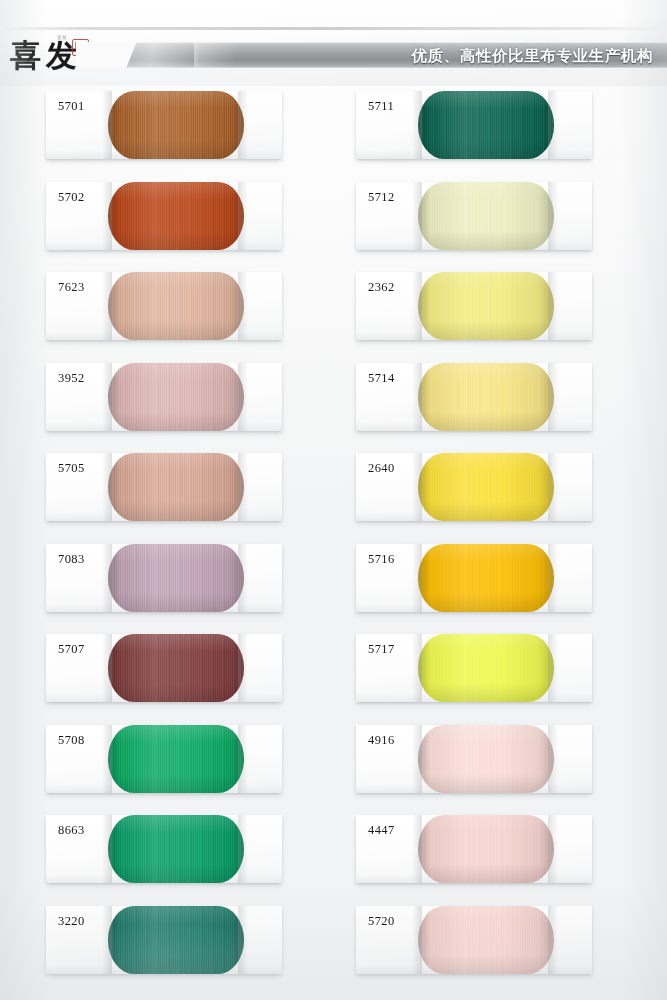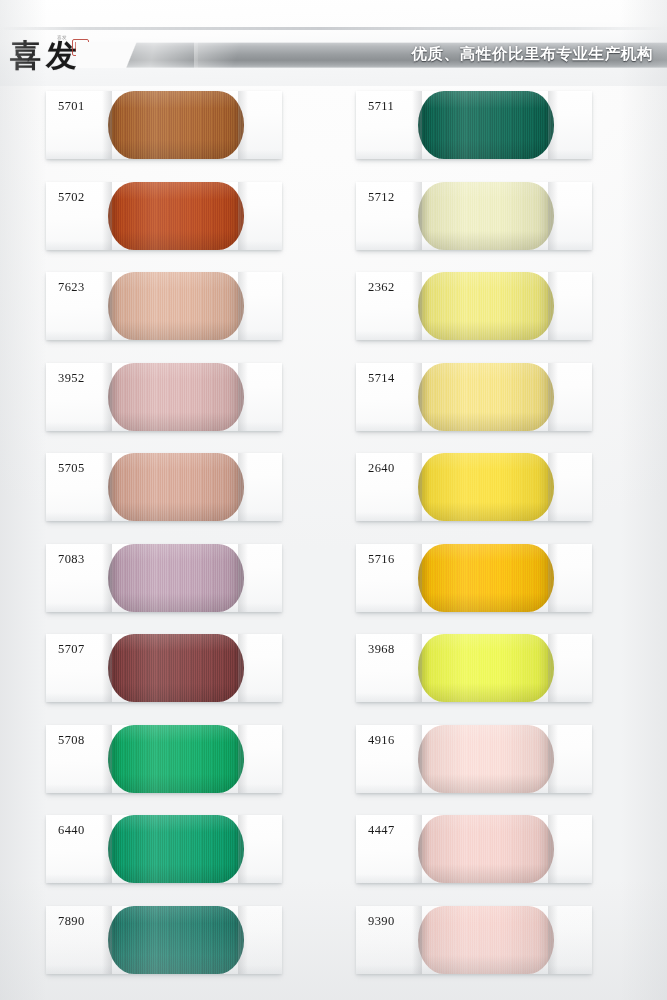--- a/index.html
+++ b/index.html
@@ -114,21 +114,21 @@
     left: 118px; top: 0;
     width: 60px; height: 26px;
     background: linear-gradient(110deg, rgba(255,255,255,.42) 0%, rgba(255,255,255,0) 70%);
     z-index: 2;
   }
   .banner-text {
     position: absolute;
     right: 14px; top: 0;
     height: 26px;
     line-height: 27px;
-    font-family: Liberation Mono, monospace;
+    font-family: Liberation Sans, sans-serif;
     font-size: 15.5px;
     font-weight: 700;
     color: #ffffff;
     letter-spacing: .6px;
     white-space: nowrap;
     text-shadow: 0 1px 1px rgba(60,64,68,.85), 0 0 2px rgba(90,94,98,.6);
     z-index: 3;
   }
 
   
@@ -344,30 +344,30 @@
           <div class="card-paper"></div>
           <div class="card-label">5708</div>
           <div class="swatch">
             <div class="swatch-fill" style="background: rgb(16, 168, 99);"></div>
           </div>
           <div class="swatch-edge-l"></div>
           <div class="swatch-edge-r"></div>
         </div>
         <div class="card" style="top: 729px;">
           <div class="card-paper"></div>
-          <div class="card-label">6440</div>
+          <div class="card-label">8663</div>
           <div class="swatch">
             <div class="swatch-fill" style="background: rgb(13, 156, 104);"></div>
           </div>
           <div class="swatch-edge-l"></div>
           <div class="swatch-edge-r"></div>
         </div>
         <div class="card" style="top: 819.5px;">
           <div class="card-paper"></div>
-          <div class="card-label">7890</div>
+          <div class="card-label">3220</div>
           <div class="swatch">
             <div class="swatch-fill" style="background: rgb(18, 112, 95);"></div>
           </div>
           <div class="swatch-edge-l"></div>
           <div class="swatch-edge-r"></div>
         </div>
       </div>
       <div class="col col-right">
         <div class="card" style="top: 5px;">
           <div class="card-paper"></div>
@@ -418,21 +418,21 @@
           <div class="card-paper"></div>
           <div class="card-label">5716</div>
           <div class="swatch">
             <div class="swatch-fill" style="background: rgb(252, 189, 8);"></div>
           </div>
           <div class="swatch-edge-l"></div>
           <div class="swatch-edge-r"></div>
         </div>
         <div class="card" style="top: 548px;">
           <div class="card-paper"></div>
-          <div class="card-label">3968</div>
+          <div class="card-label">5717</div>
           <div class="swatch">
             <div class="swatch-fill" style="background: rgb(238, 249, 78);"></div>
           </div>
           <div class="swatch-edge-l"></div>
           <div class="swatch-edge-r"></div>
         </div>
         <div class="card" style="top: 638.5px;">
           <div class="card-paper"></div>
           <div class="card-label">4916</div>
           <div class="swatch">
@@ -445,21 +445,21 @@
           <div class="card-paper"></div>
           <div class="card-label">4447</div>
           <div class="swatch">
             <div class="swatch-fill" style="background: rgb(246, 210, 205);"></div>
           </div>
           <div class="swatch-edge-l"></div>
           <div class="swatch-edge-r"></div>
         </div>
         <div class="card" style="top: 819.5px;">
           <div class="card-paper"></div>
-          <div class="card-label">9390</div>
+          <div class="card-label">5720</div>
           <div class="swatch">
             <div class="swatch-fill" style="background: rgb(251, 211, 205);"></div>
           </div>
           <div class="swatch-edge-l"></div>
           <div class="swatch-edge-r"></div>
         </div>
       </div>
     </div>
 
   <div id="vignette"></div>

